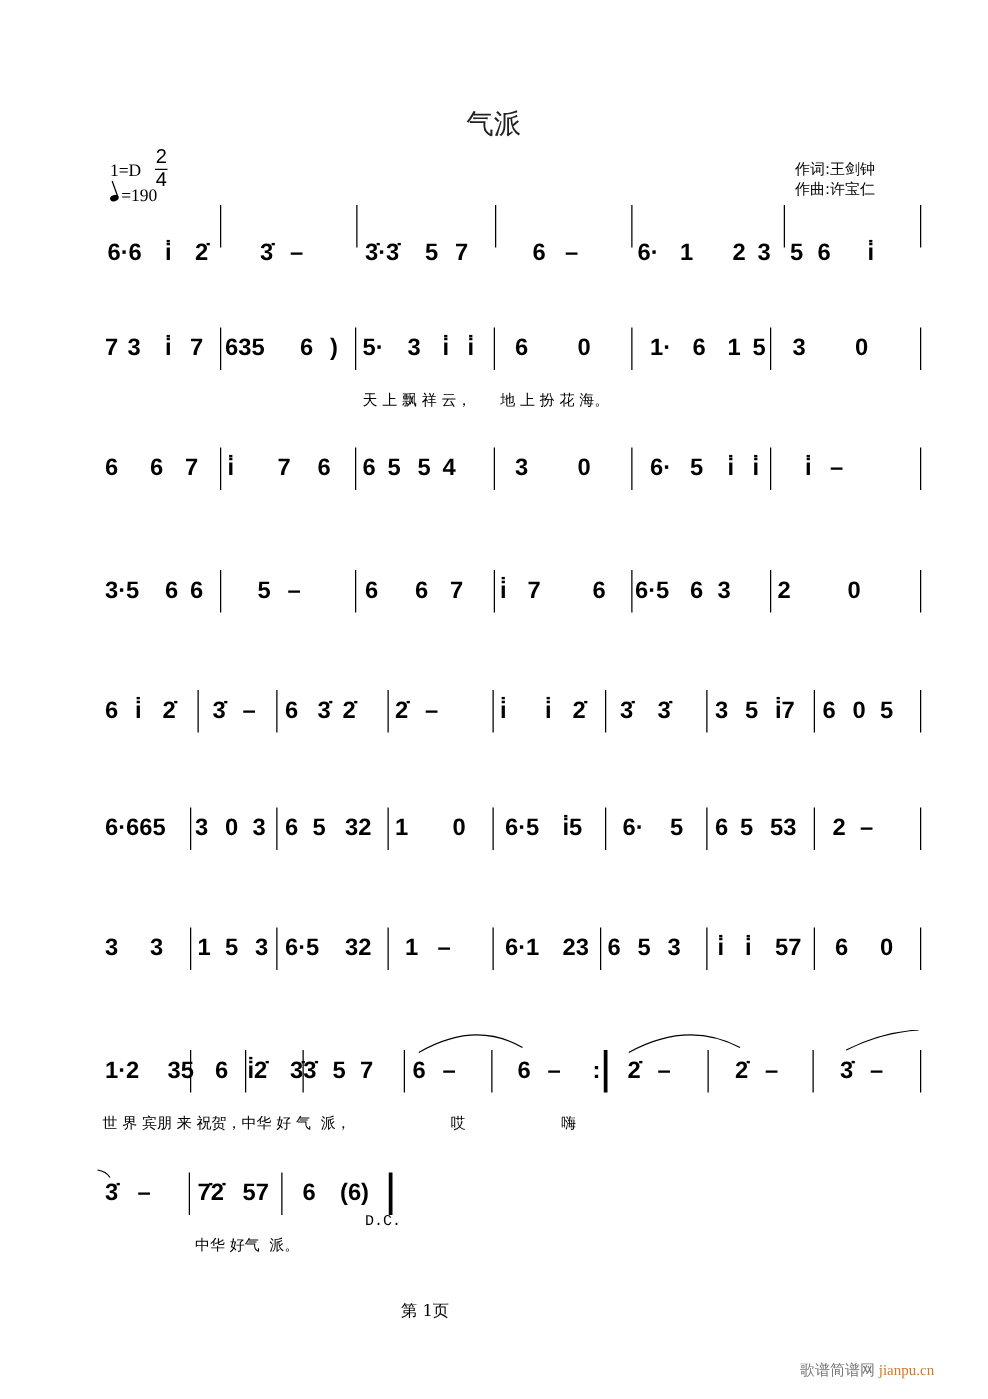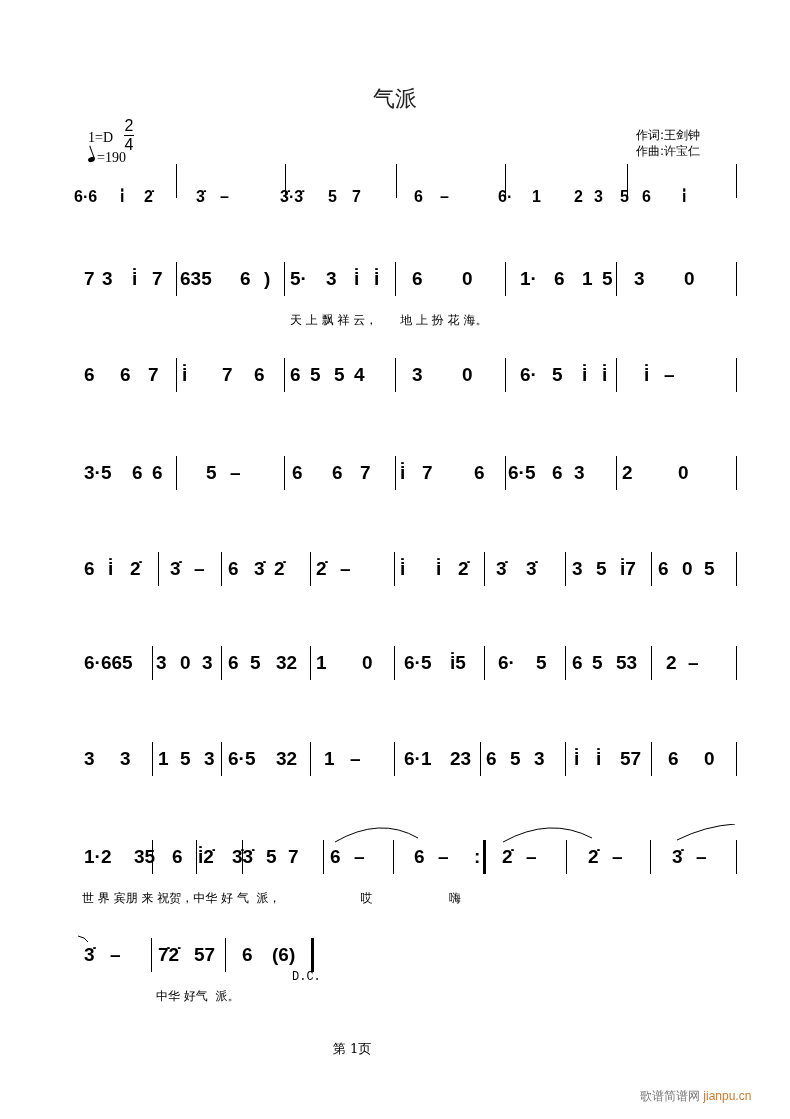--- a/index.html
+++ b/index.html
@@ -9,22 +9,22 @@
   .timesig{position:absolute;left:124px;top:118px;font-family:"Liberation Sans",sans-serif;font-size:16px;line-height:16px;text-align:center;}
   .timesig .line{display:block;border-top:1px solid #000;width:10px;margin:1px auto;}
   .tempo{position:absolute;left:88px;top:150px;font-family:"Liberation Serif",serif;font-size:14px;}
   .tempo .note{display:inline-block;width:7px;height:5px;background:#000;border-radius:50%;transform:rotate(-20deg);margin-right:2px;position:relative;}
   .tempo .note:after{content:"";position:absolute;right:0;bottom:2px;width:1px;height:14px;background:#000;}
   .credits{position:absolute;left:636px;top:127px;font-size:12px;line-height:16px;font-family:"DejaVu Sans",sans-serif;}
   .sys{position:absolute;left:0;width:790px;height:70px;}
   .notes{position:absolute;top:0;left:0;height:30px;font-size:19px;font-weight:bold;white-space:pre;font-family:"Liberation Sans",sans-serif;letter-spacing:0px;}
   .bar{position:absolute;top:-6px;width:1px;height:34px;background:#000;}
   .lyr{position:absolute;top:44px;font-size:12px;font-family:"DejaVu Sans",sans-serif;white-space:pre;letter-spacing:0;}
-  .page{position:absolute;left:12px;width:680px;top:1040px;text-align:center;font-size:13px;font-family:"DejaVu Serif",serif;}
-  .wm{position:absolute;left:640px;top:1088px;font-size:12px;color:#777;font-family:Liberation Sans, sans-serif;}
+  .page{position:absolute;left:0;width:680px;top:1040px;text-align:center;font-size:13px;font-family:"DejaVu Serif",serif;}
+  .wm{position:absolute;left:640px;top:1088px;font-size:12px;color:#777;font-family:Liberation Serif, serif;}
   .wm span{color:#d27a2a;}
   .dc{position:absolute;font-family:"Liberation Mono",monospace;font-size:12px;}
 </style>
 </head>
 <body>
 
 <div class="title">气派</div>
 
 <div class="key">1=D</div>
 <div class="timesig">
@@ -33,21 +33,21 @@
   <span>4</span>
 </div>
 <div class="tempo"><span class="note"></span><span>=190</span></div>
 
 <div class="credits">
   <div>作词:王剑钟</div>
   <div>作曲:许宝仁</div>
 </div>
 
 <div class="sys" style="top:170px">
-  <div class="notes" style="left:74px;font-size:16px;">
+  <div class="notes" style="left:86px;font-size:19px;">
 <span style="position:absolute;left:0">6·6</span><span style="position:absolute;left:46px">i̇</span><span style="position:absolute;left:70px">2̇</span><span style="position:absolute;left:122px">3̇</span><span style="position:absolute;left:146px">–</span><span style="position:absolute;left:206px">3̇·3̇</span><span style="position:absolute;left:254px">5</span><span style="position:absolute;left:278px">7</span><span style="position:absolute;left:340px">6</span><span style="position:absolute;left:366px">–</span><span style="position:absolute;left:424px">6·</span><span style="position:absolute;left:458px">1</span><span style="position:absolute;left:500px">2</span><span style="position:absolute;left:520px">3</span><span style="position:absolute;left:546px">5</span><span style="position:absolute;left:568px">6</span><span style="position:absolute;left:608px">i̇</span>
   </div>
   <div class="bar" style="left:176px"></div>
   <div class="bar" style="left:285px"></div>
   <div class="bar" style="left:396px"></div>
   <div class="bar" style="left:505px"></div>
   <div class="bar" style="left:627px"></div>
   <div class="bar" style="left:736px"></div>
 </div>
 

